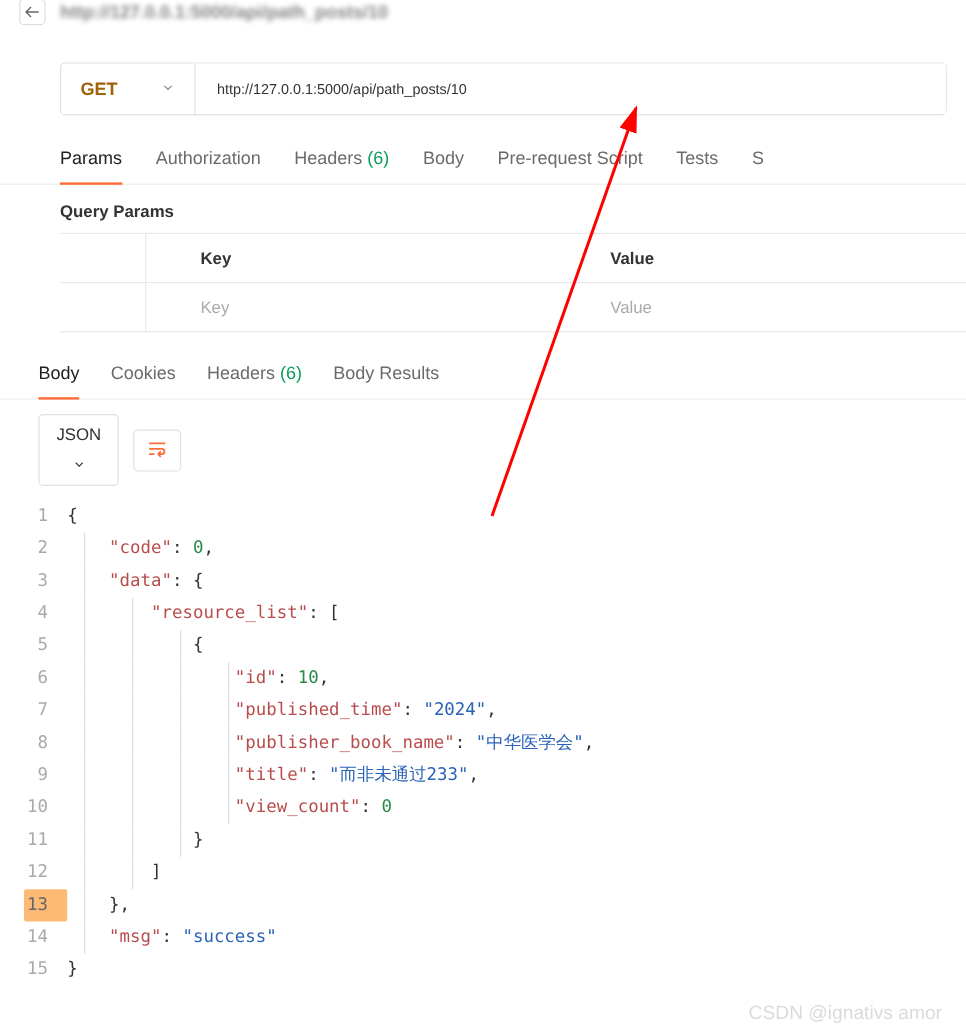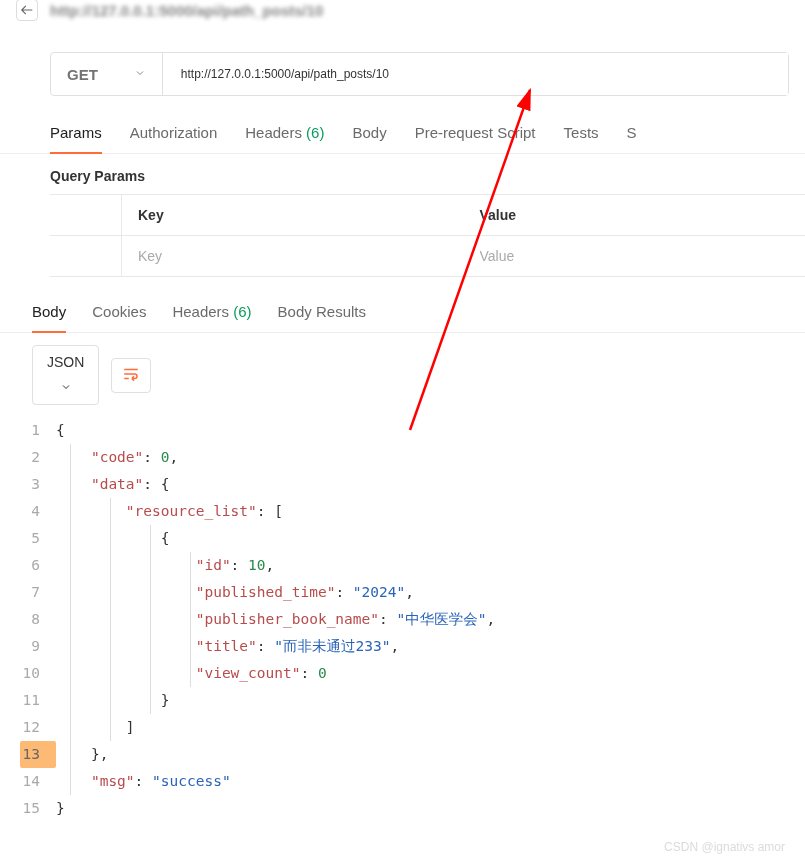--- a/index.html
+++ b/index.html
@@ -45,21 +45,21 @@
     .method-select {
       display: flex;
       align-items: center;
       gap: 36px;
       padding: 0 16px;
       border-right: 1px solid #e0e0e0;
       height: 100%;
       cursor: pointer;
     }
     .method-label {
-      color: #737373;
+      color: #a16207;
       font-weight: 700;
       font-size: 15px;
     }
     .chevron {
       color: #888;
     }
     .url-input {
       border: none;
       outline: none;
       padding: 0 18px;
@@ -101,20 +101,21 @@
       font-weight: 600;
       font-size: 14px;
     }
     .params-table {
       margin: 0 0 0 50px;
       border-top: 1px solid #e8e8e8;
     }
     .params-header, .params-row {
       display: flex;
       border-bottom: 1px solid #e8e8e8;
+      gap: 29px;
     }
     .params-cell-check {
       width: 72px;
       border-right: 1px solid #e8e8e8;
       padding: 12px 0;
     }
     .params-cell {
       flex: 1;
       padding: 12px 16px;
       color: #333;
@@ -221,21 +222,21 @@
       top: 70px;
       left: 380px;
       pointer-events: none;
       z-index: 10;
     }
     .watermark {
       position: absolute;
       bottom: 8px;
       right: 20px;
       color: #ccc;
-      font-size: 12px;
+      font-size: 16px;
       opacity: 0.7;
     }
   </style>
 </head>
 <body>
 
 <div class="top-bar">
   <div class="back-arrow">
     <svg width="14" height="14" viewBox="0 0 24 24">
         <path fill="none" stroke="currentColor" stroke-width="2" d="M10 19l-7-7 7-7M3 12h18"></path>

